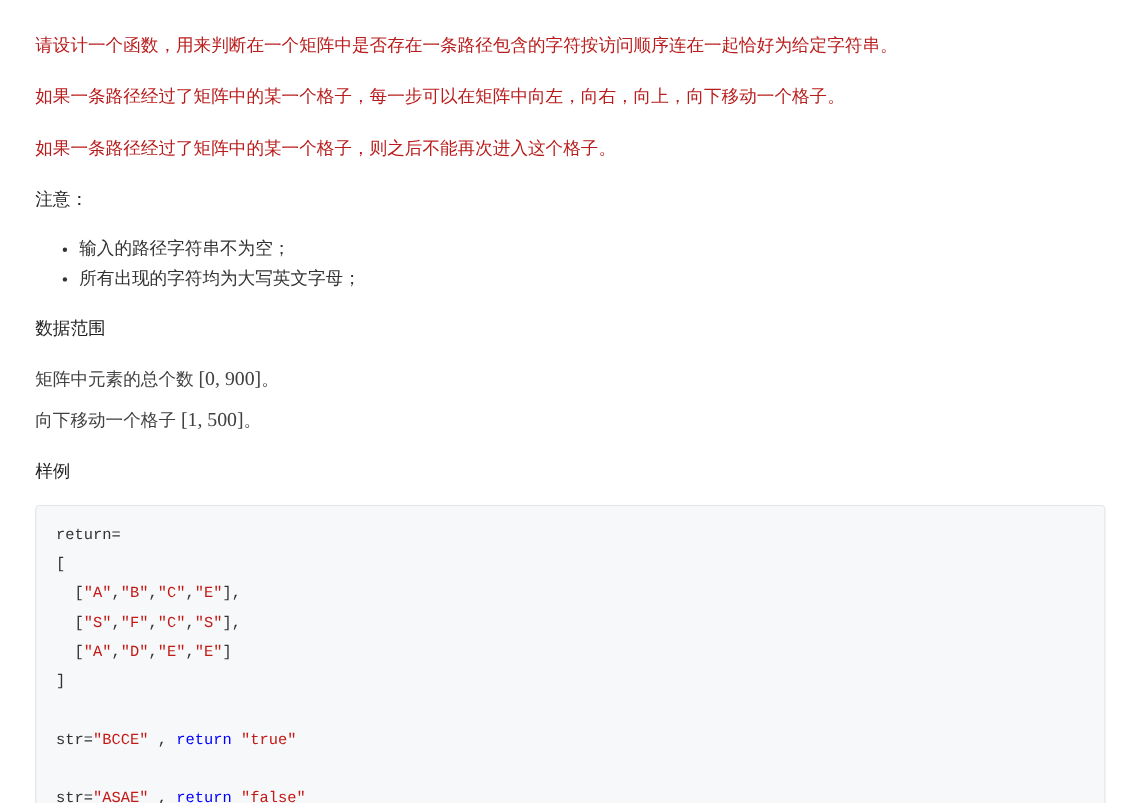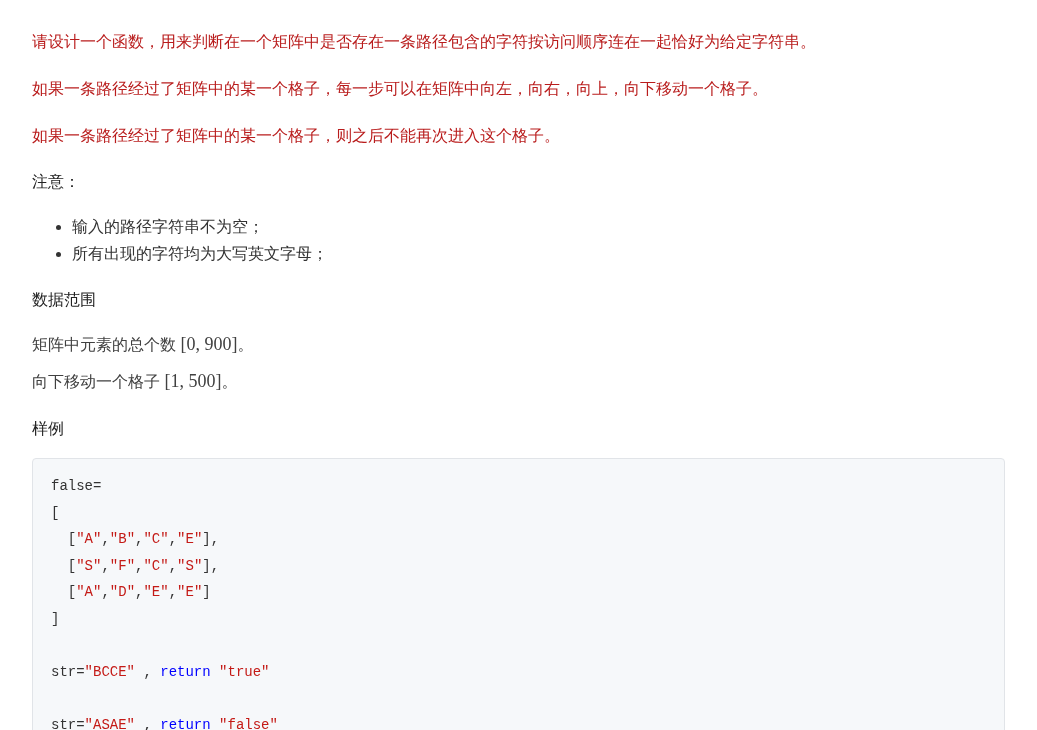--- a/index.html
+++ b/index.html
@@ -82,21 +82,21 @@
 <div class="section-title">数据范围</div>
 <div class="range-text">
   <span>矩阵中元素的总个数 </span><span class="math-range">[0, 900]</span><span>。</span>
 </div>
 <div class="range-text" style="margin-bottom:18px;">
   <span>向下移动一个格子 </span><span class="math-range">[1, 500]</span><span>。</span>
 </div>
 
 <div class="section-title">样例</div>
 
-<div class="code-block"><span>false=</span>
+<div class="code-block"><span>return=</span>
 <span>[</span>
 <span>  [</span><span class="str">"A"</span>,<span class="str">"B"</span>,<span class="str">"C"</span>,<span class="str">"E"</span><span>],</span>
 <span>  [</span><span class="str">"S"</span>,<span class="str">"F"</span>,<span class="str">"C"</span>,<span class="str">"S"</span><span>],</span>
 <span>  [</span><span class="str">"A"</span>,<span class="str">"D"</span>,<span class="str">"E"</span>,<span class="str">"E"</span><span>]</span>
 <span>]</span>
 
 <span>str=</span><span class="str">"BCCE"</span><span> , </span><span class="kw">return</span><span> </span><span class="str">"true"</span>
 
 <span>str=</span><span class="str">"ASAE"</span><span> , </span><span class="kw">return</span><span> </span><span class="str">"false"</span></div>
 

